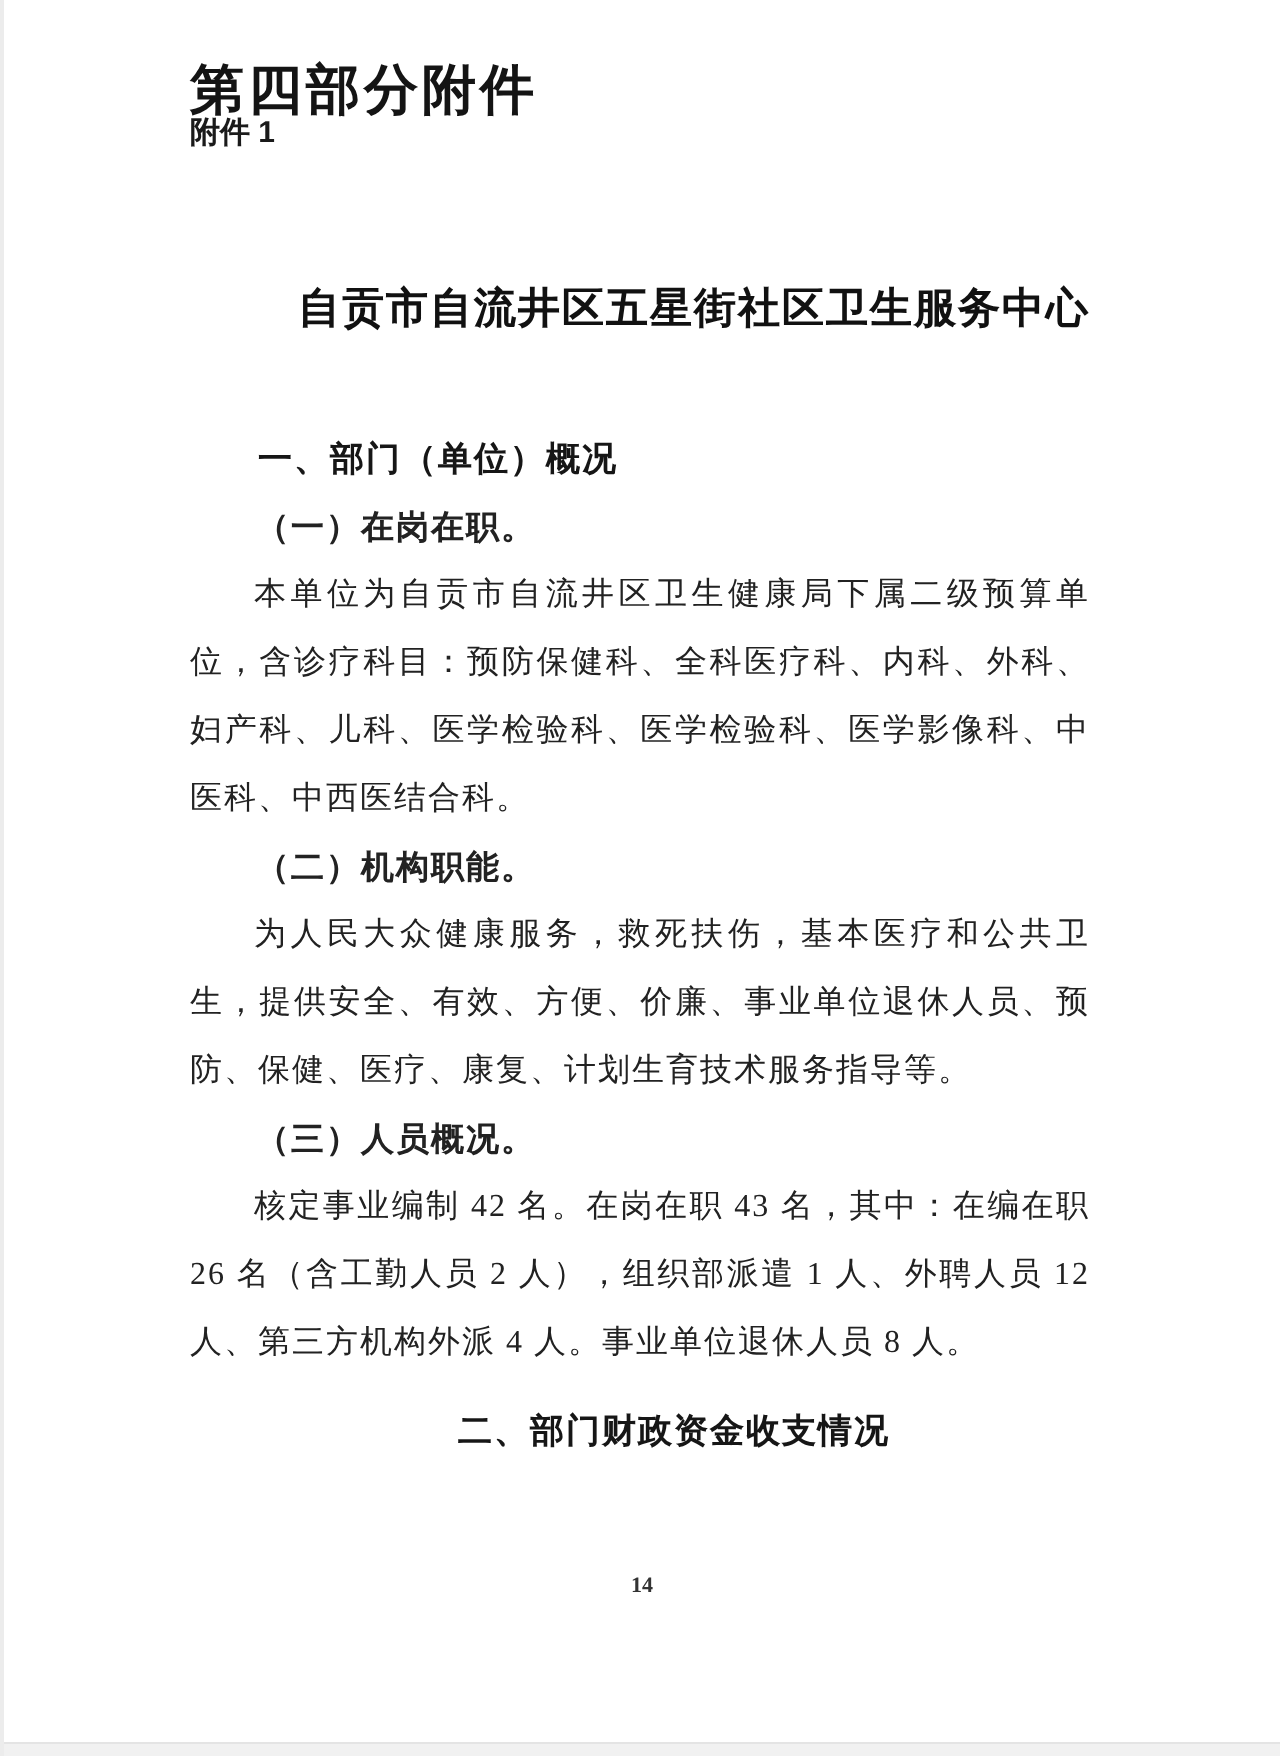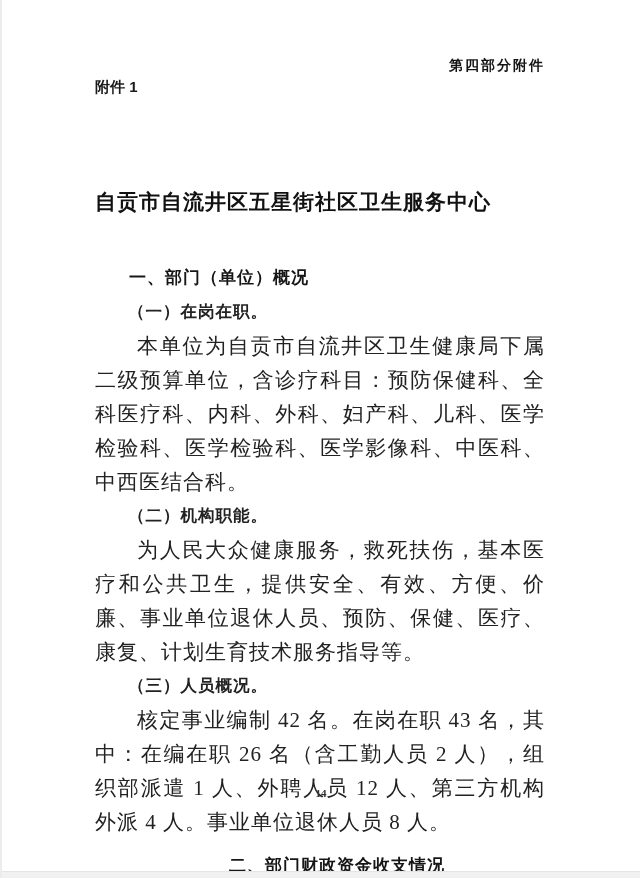--- a/index.html
+++ b/index.html
@@ -16,39 +16,39 @@
     border-left: 2px solid #ececec;
     box-sizing: border-box;
     color: #1f1f1f;
     font-family: "Liberation Serif", serif;
   }
   .content {
     padding: 0 95px 0 93px;
   }
   .part-title {
     margin: 0;
-    padding-top: 52px;
-    text-align: right;
+    padding-top: 32px;
+    text-align: left;
     font-family: "Liberation Sans", sans-serif;
     font-weight: 700;
-    font-size: 14px;
+    font-size: 27px;
     line-height: 26px;
     letter-spacing: 2px;
     color: #141414;
   }
   .attachment-label {
     font-family: "Liberation Sans", sans-serif;
     font-weight: 600;
     font-size: 15px;
     line-height: 18px;
     color: #1a1a1a;
   }
   .report-title {
-    margin-top: 88px;
-    text-align: left;
+    margin-top: 60px;
+    text-align: right;
     font-family: "Liberation Serif", serif;
     font-weight: 700;
     font-size: 21px;
     line-height: 37px;
     letter-spacing: 1px;
     color: #111111;
   }
   .body-text {
     margin-top: 40px;
     font-size: 17px;
@@ -70,21 +70,21 @@
   }
   .sub-heading {
     margin: 0;
     font-size: 16.5px;
     line-height: 34px;
     text-indent: 2em;
     color: #222222;
   }
   .paragraph {
     margin: 0;
-    font-size: 21px;
+    font-size: 16px;
     line-height: 34px;
     text-indent: 2em;
     text-align: justify;
     text-justify: inter-ideograph;
     color: #222222;
   }
   .page-number {
     position: absolute;
     left: 0;
     right: 0;

